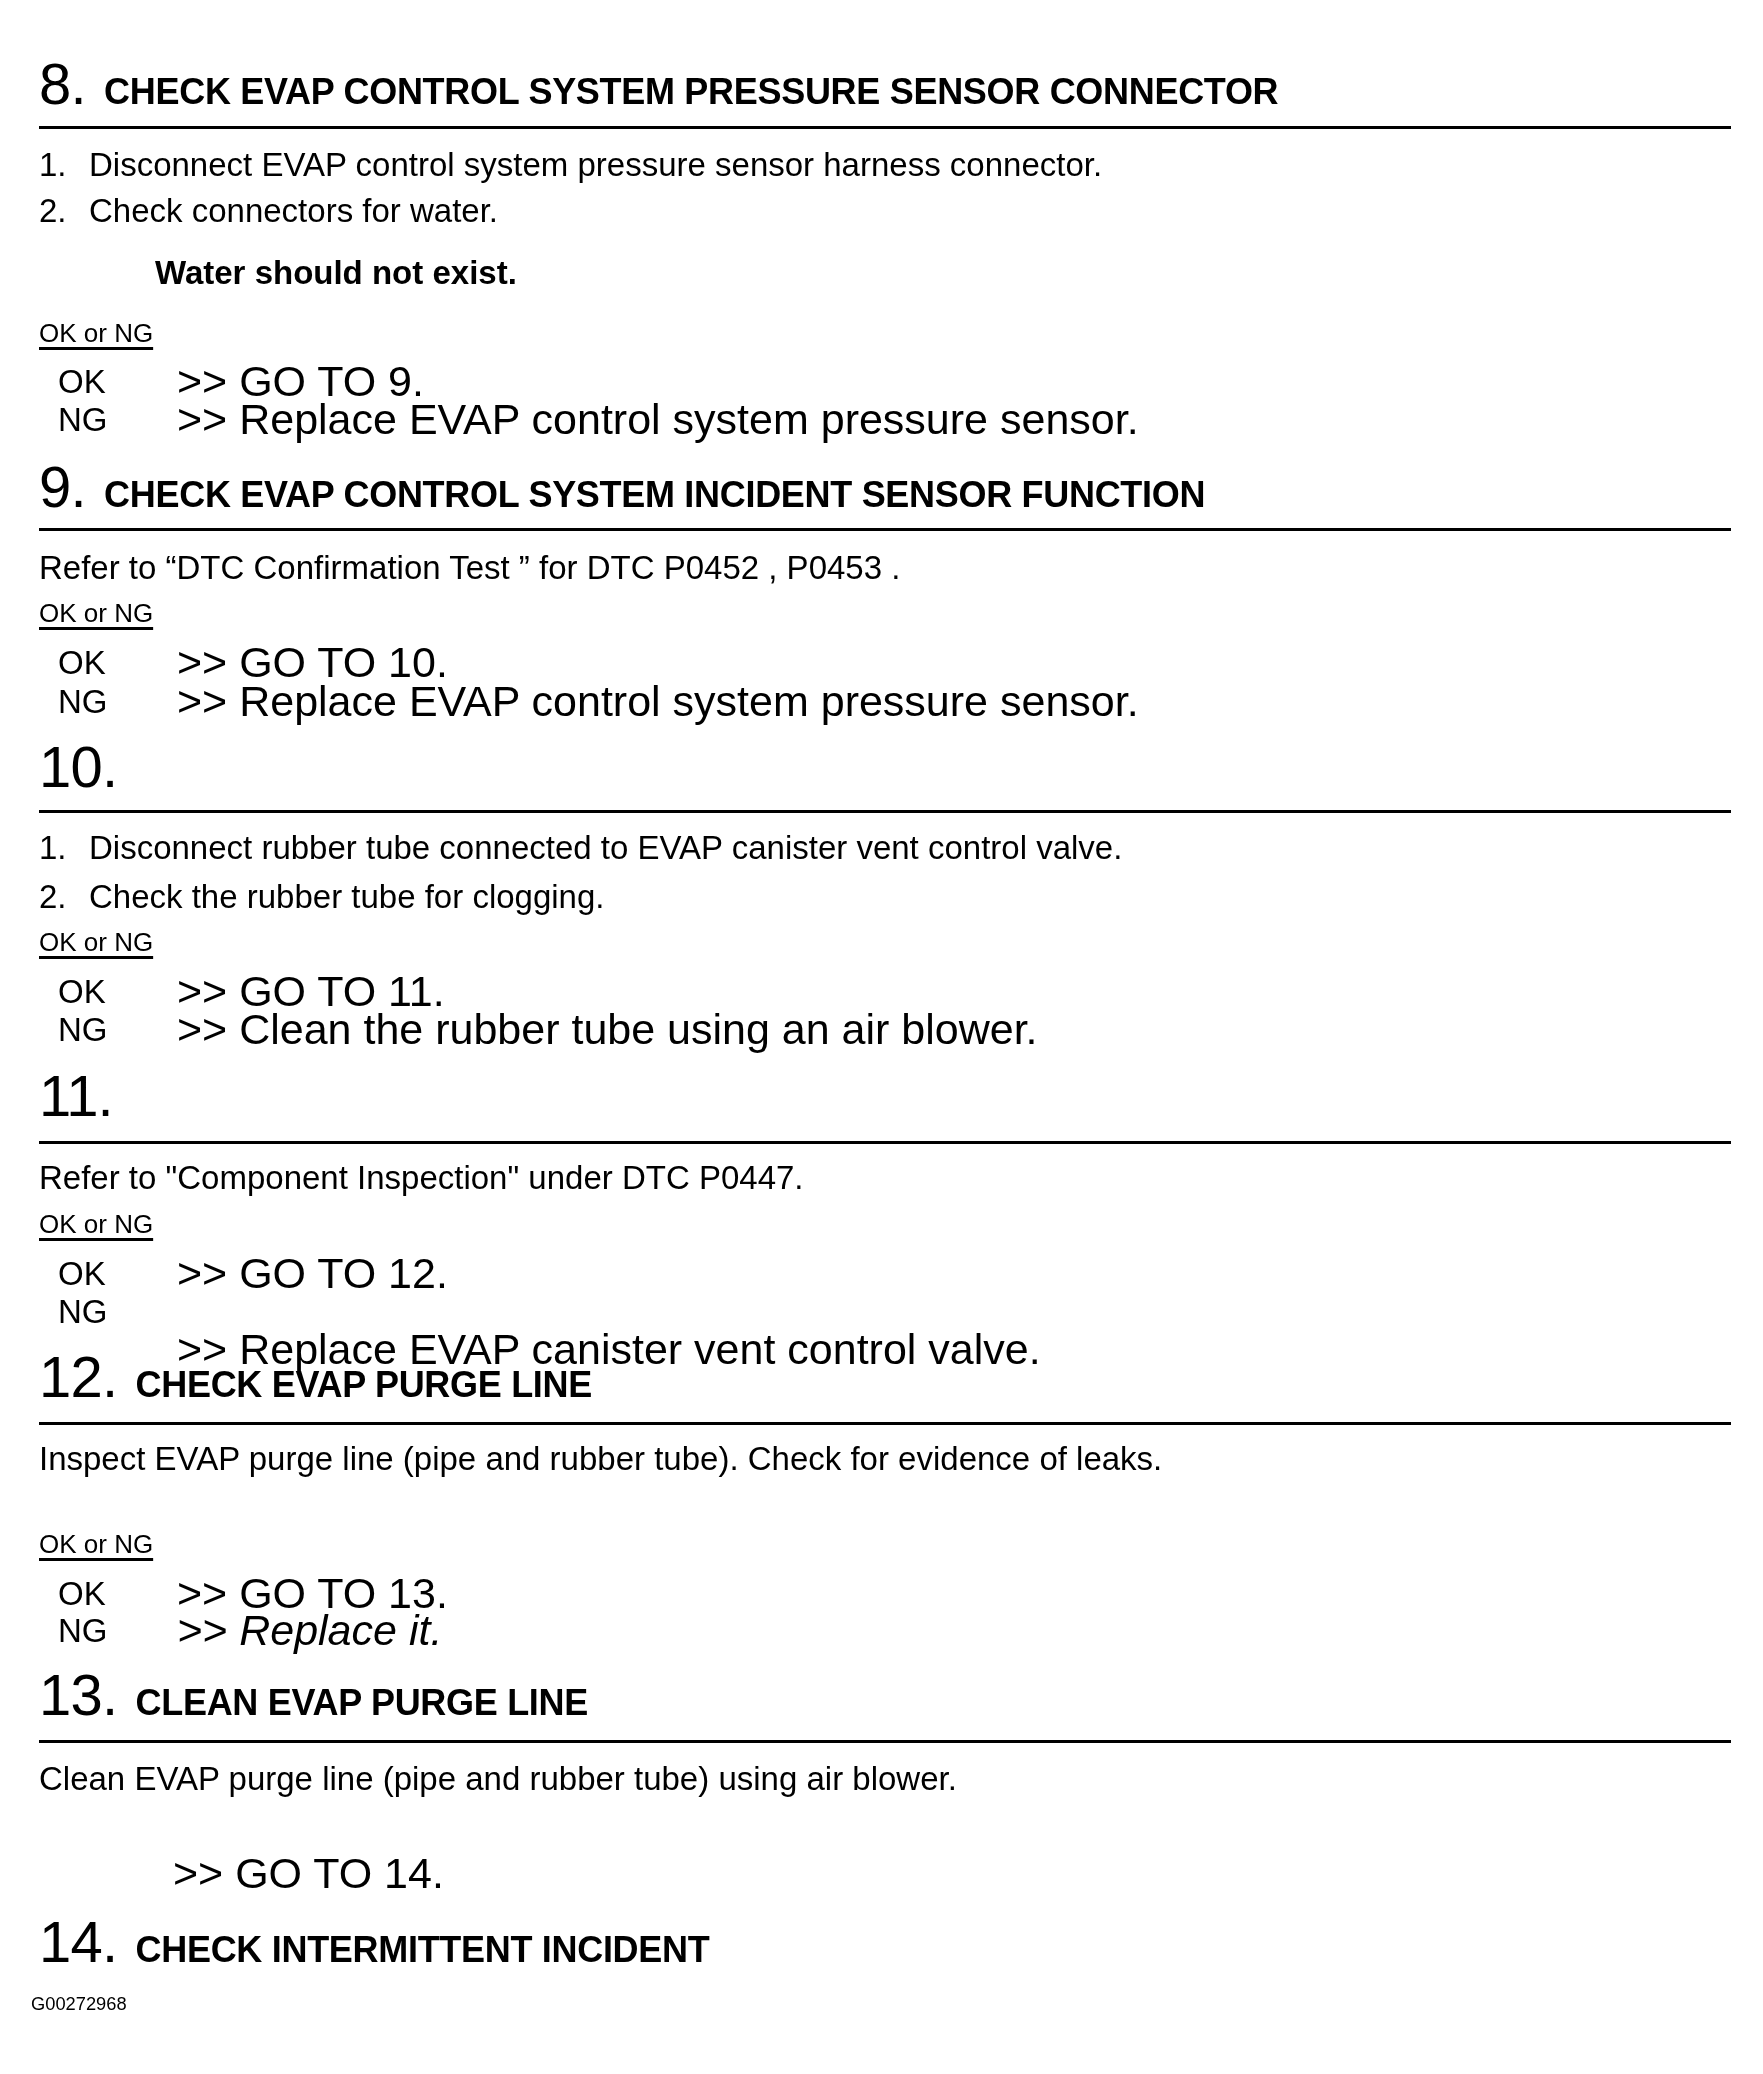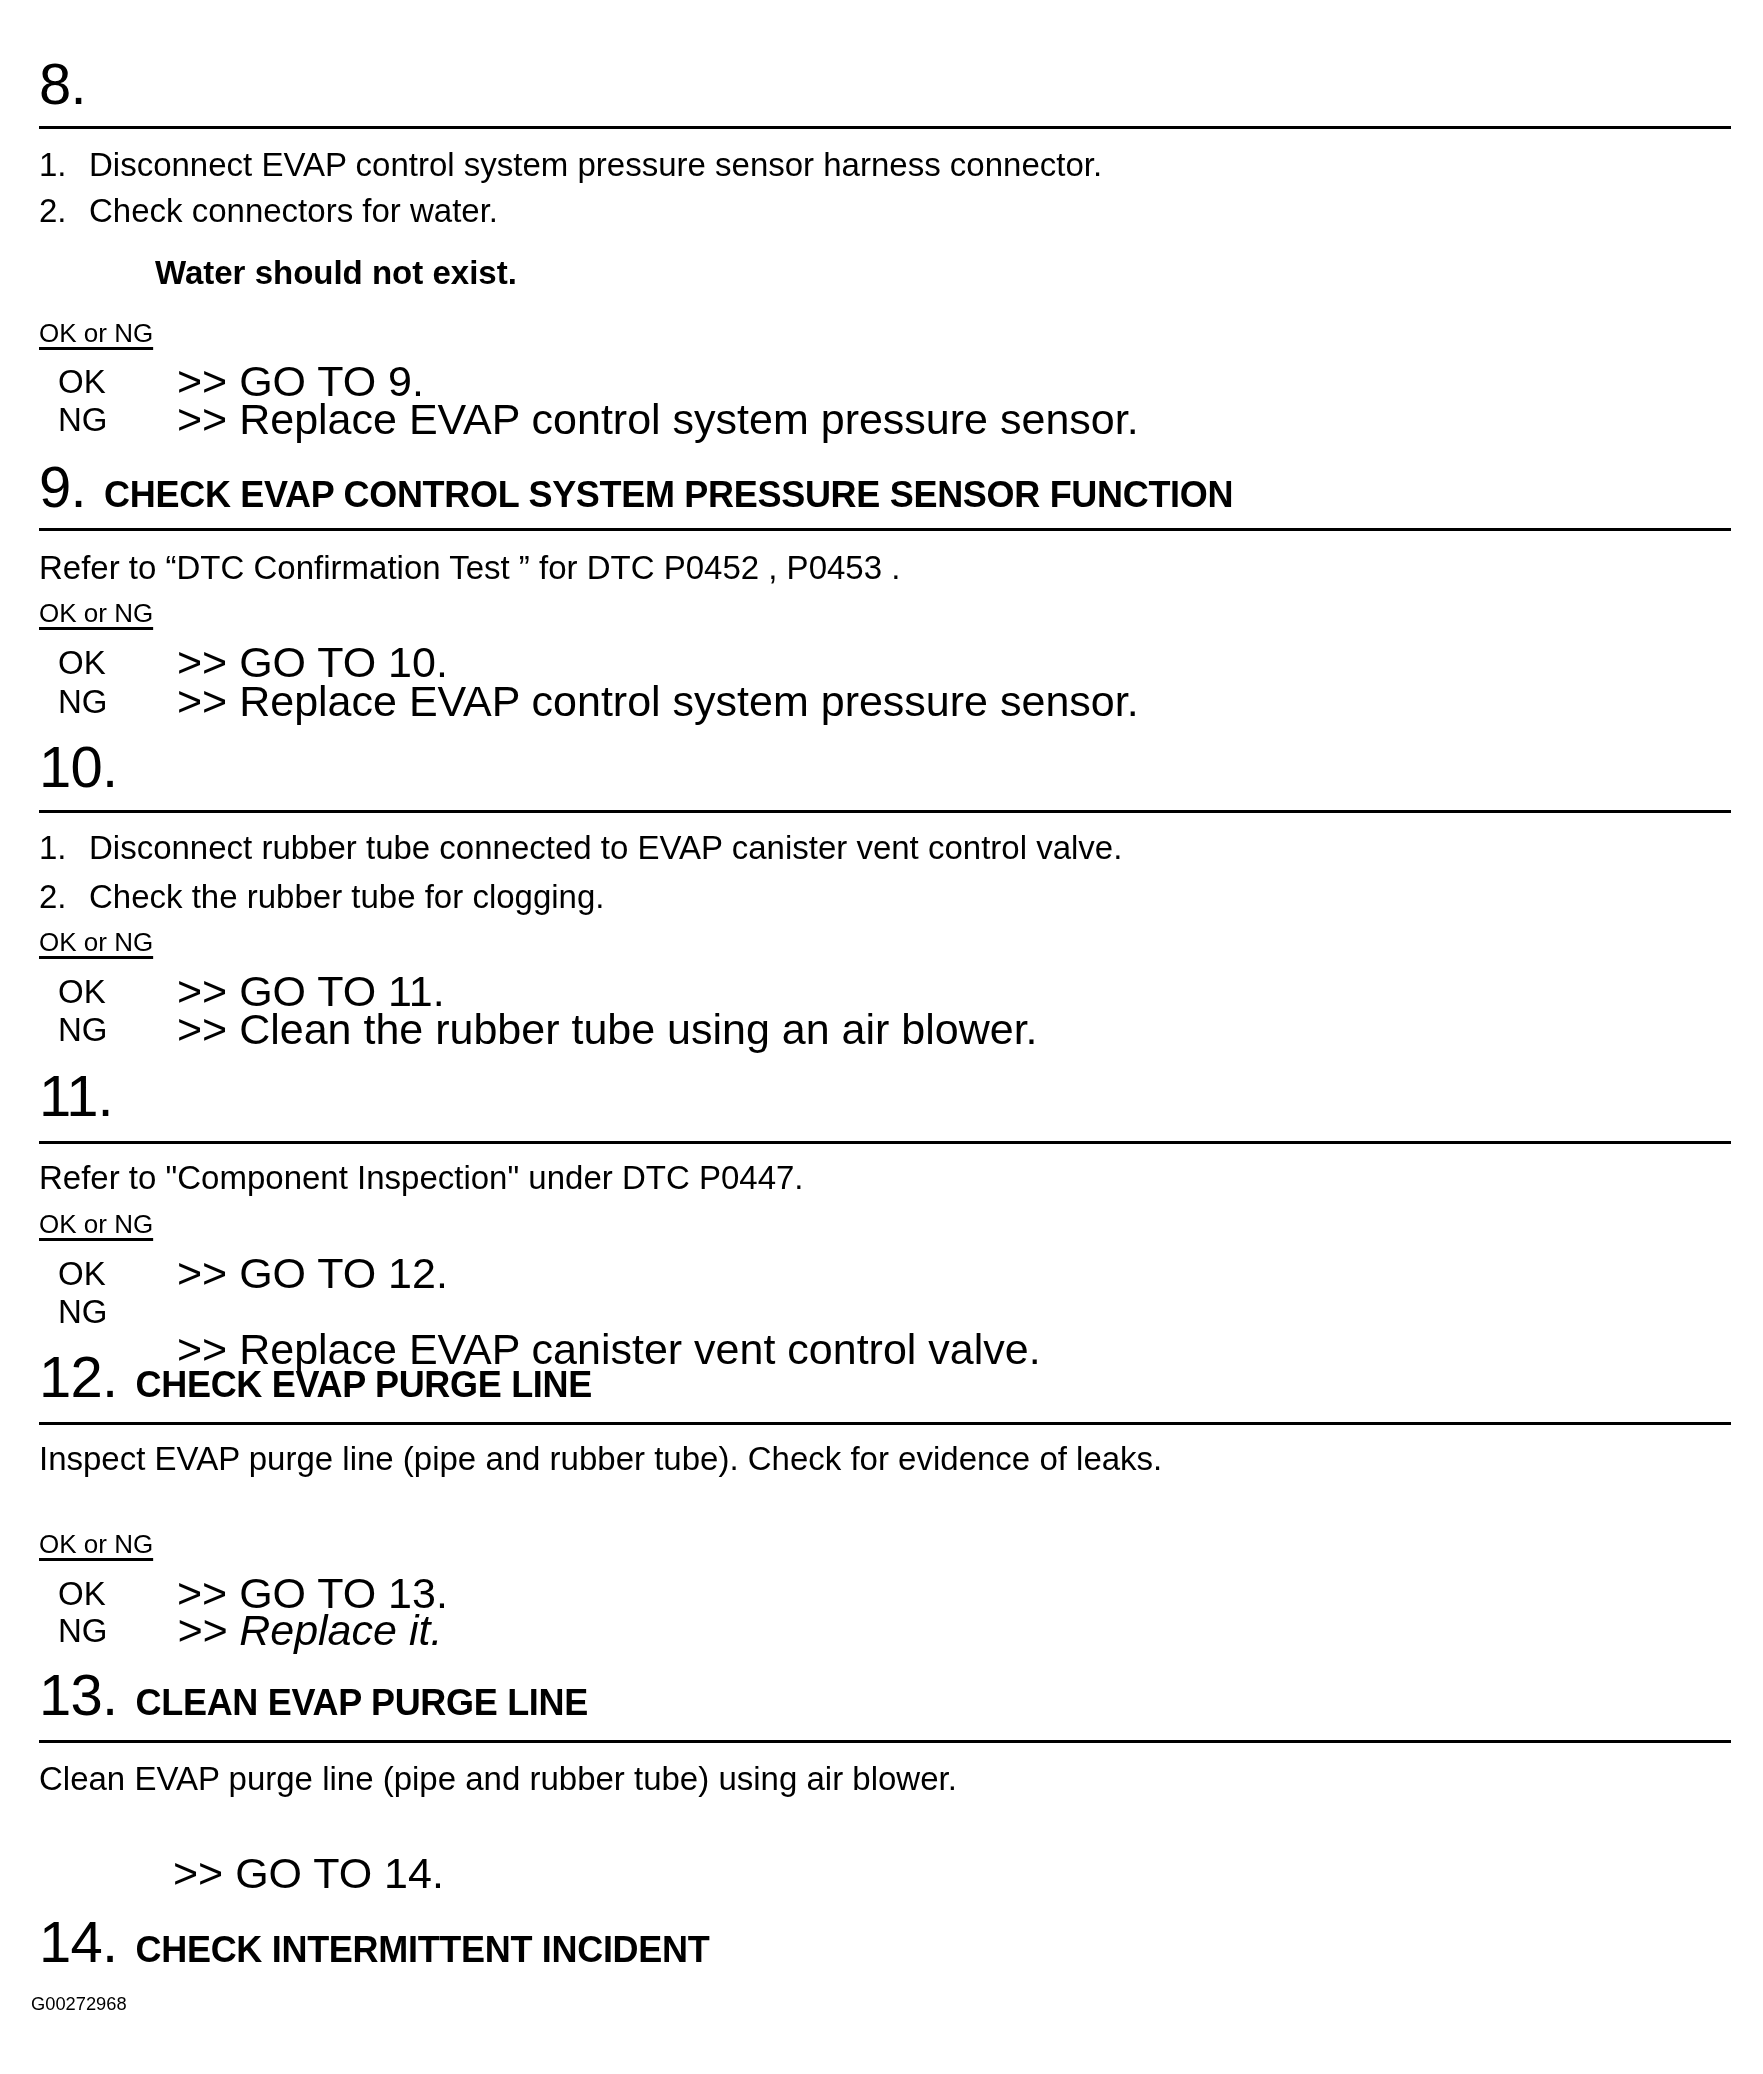--- a/index.html
+++ b/index.html
@@ -18,36 +18,37 @@
   .lbl { left: 58px; font-size: 33px; line-height: 33px; }
   .act { left: 177px; font-size: 43px; line-height: 33px; }
   .para { left: 39px; font-size: 33px; line-height: 33px; }
   .footer { left: 31px; font-size: 18.3px; line-height: 18.3px; }
 </style>
 </head>
 <body>
 
 <div class="row" style="top:55px;">
   <span class="num">8.</span>
+  <span class="htxt">CHECK EVAP CONTROL SYSTEM PRESSURE SENSOR CONNECTOR</span>
 </div>
 <div class="rule" style="top:126px;"></div>
 <div class="abs body stepn" style="top:148px;">1.</div>
 <div class="abs body stept" style="top:148px;">Disconnect EVAP control system pressure sensor harness connector.</div>
 <div class="abs body stepn" style="top:194px;">2.</div>
 <div class="abs body stept" style="top:194px;">Check connectors for water.</div>
 <div class="abs note" style="top:256px;">Water should not exist.</div>
 <div class="abs okng" style="top:317px;">OK or NG</div>
 <div class="abs lbl" style="top:365px;">OK</div>
 <div class="abs act" style="top:365px;">&gt;&gt; GO TO 9.</div>
 <div class="abs lbl" style="top:403px;">NG</div>
 <div class="abs act" style="top:403px;">&gt;&gt; Replace EVAP control system pressure sensor.</div>
 
 <div class="row" style="top:458px;">
   <span class="num">9.</span>
-  <span class="htxt">CHECK EVAP CONTROL SYSTEM PRESSURE SENSOR FUNCTION</span>
+  <span class="htxt">CHECK EVAP CONTROL SYSTEM INCIDENT SENSOR FUNCTION</span>
 </div>
 <div class="rule" style="top:528px;"></div>
 <div class="abs para" style="top:551px;">Refer to “DTC Confirmation Test ” for DTC P0452 , P0453 .</div>
 <div class="abs okng" style="top:597px;">OK or NG</div>
 <div class="abs lbl" style="top:646px;">OK</div>
 <div class="abs act" style="top:646px;">&gt;&gt; GO TO 10.</div>
 <div class="abs lbl" style="top:685px;">NG</div>
 <div class="abs act" style="top:685px;">&gt;&gt; Replace EVAP control system pressure sensor.</div>
 
 <div class="row" style="top:738px;">

